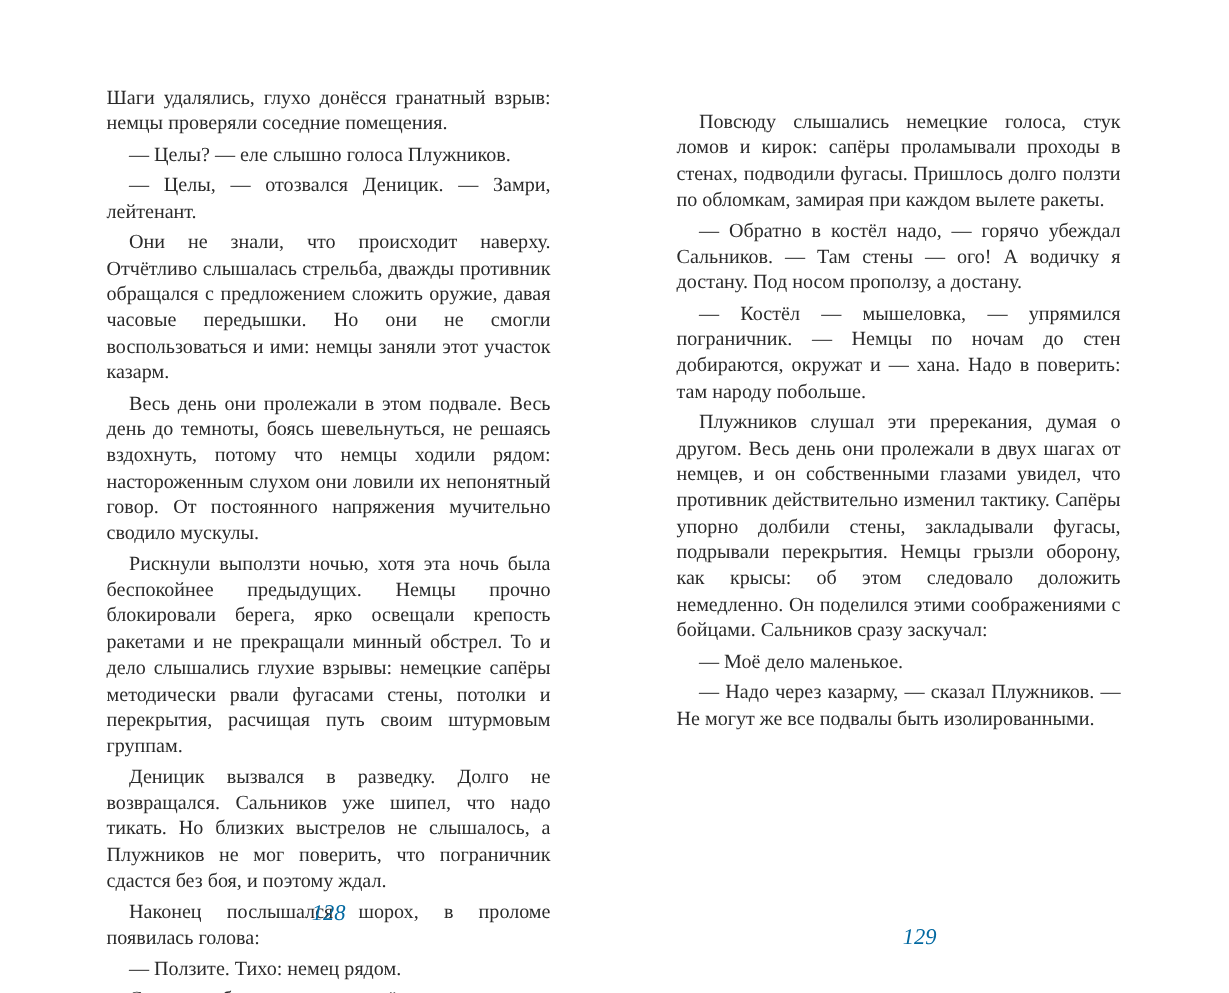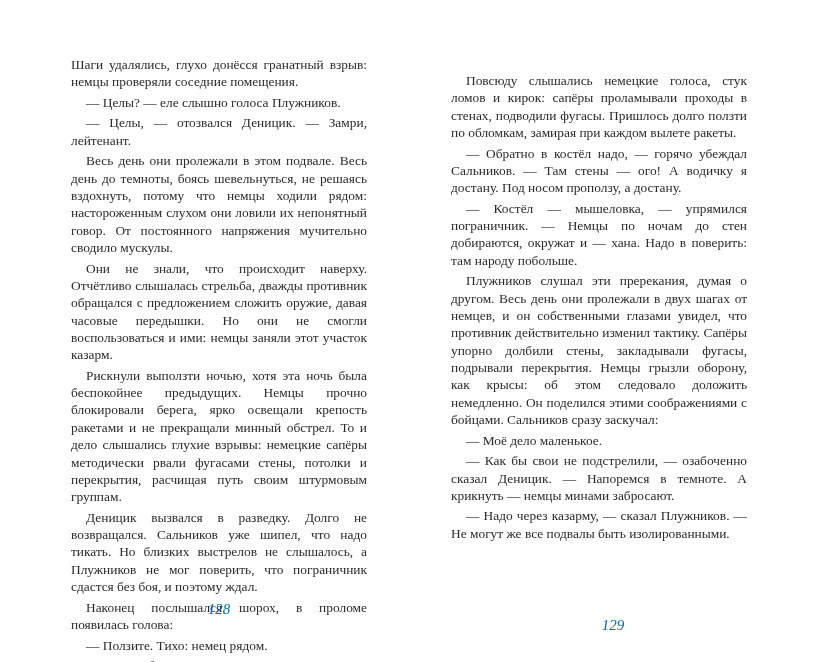--- a/index.html
+++ b/index.html
@@ -52,35 +52,34 @@
     .page.right .page-number { left: 56px; }
   </style>
 </head>
 <body>
 
 <div class="page left">
   <div class="text-block">
     <p class="noindent">Шаги удалялись, глухо донёсся гранатный взрыв: немцы проверяли соседние помещения.</p>
     <p>— Целы? — еле слышно голоса Плужников.</p>
     <p>— Целы, — отозвался Деницик. — Замри, лейтенант.</p>
+    <p>Они не знали, что происходит наверху. Отчётливо слышалась стрельба, дважды противник обращался с предложением сложить оружие, давая часовые передышки. Но они не смогли воспользоваться и ими: немцы заняли этот участок казарм.</p>
     <p>Весь день они пролежали в этом подвале. Весь день до темноты, боясь шевельнуться, не решаясь вздохнуть, потому что немцы ходили рядом: настороженным слухом они ловили их непонятный говор. От постоянного напряжения мучительно сводило мускулы.</p>
-    <p>Они не знали, что происходит наверху. Отчётливо слышалась стрельба, дважды противник обращался с предложением сложить оружие, давая часовые передышки. Но они не смогли воспользоваться и ими: немцы заняли этот участок казарм.</p>
     <p>Рискнули выползти ночью, хотя эта ночь была беспокойнее предыдущих. Немцы прочно блокировали берега, ярко освещали крепость ракетами и не прекращали минный обстрел. То и дело слышались глухие взрывы: немецкие сапёры методически рвали фугасами стены, потолки и перекрытия, расчищая путь своим штурмовым группам.</p>
     <p>Деницик вызвался в разведку. Долго не возвращался. Сальников уже шипел, что надо тикать. Но близких выстрелов не слышалось, а Плужников не мог поверить, что пограничник сдастся без боя, и поэтому ждал.</p>
     <p>Наконец послышался шорох, в проломе появилась голова:</p>
     <p>— Ползите. Тихо: немец рядом.</p>
     <p>Снаружи было душно, отчётливо доносился сладковатый трупный запах, и пересохшее горло всё время сжимали судорожные рвотные спазмы. Плужников старался дышать ртом.</p>
   </div>
   <div class="page-number">128</div>
 </div>
 
 <div class="page right">
   <div class="text-block">
     <p>Повсюду слышались немецкие голоса, стук ломов и кирок: сапёры проламывали проходы в стенах, подводили фугасы. Пришлось долго ползти по обломкам, замирая при каждом вылете ракеты.</p>
     <p>— Обратно в костёл надо, — горячо убеждал Сальников. — Там стены — ого! А водичку я достану. Под носом проползу, а достану.</p>
     <p>— Костёл — мышеловка, — упрямился пограничник. — Немцы по ночам до стен добираются, окружат и — хана. Надо в поверить: там народу побольше.</p>
     <p>Плужников слушал эти пререкания, думая о другом. Весь день они пролежали в двух шагах от немцев, и он собственными глазами увидел, что противник действительно изменил тактику. Сапёры упорно долбили стены, закладывали фугасы, подрывали перекрытия. Немцы грызли оборону, как крысы: об этом следовало доложить немедленно. Он поделился этими соображениями с бойцами. Сальников сразу заскучал:</p>
     <p>— Моё дело маленькое.</p>
-    <p>— Как бы свои не подстрелили, — озабоченно сказал Деницик. — Напоремся в темноте. А крикнуть — немцы минами забросают.</p>
     <p>— Надо через казарму, — сказал Плужников. — Не могут же все подвалы быть изолированными.</p>
   </div>
   <div class="page-number">129</div>
 </div>
 
 </body></html>

